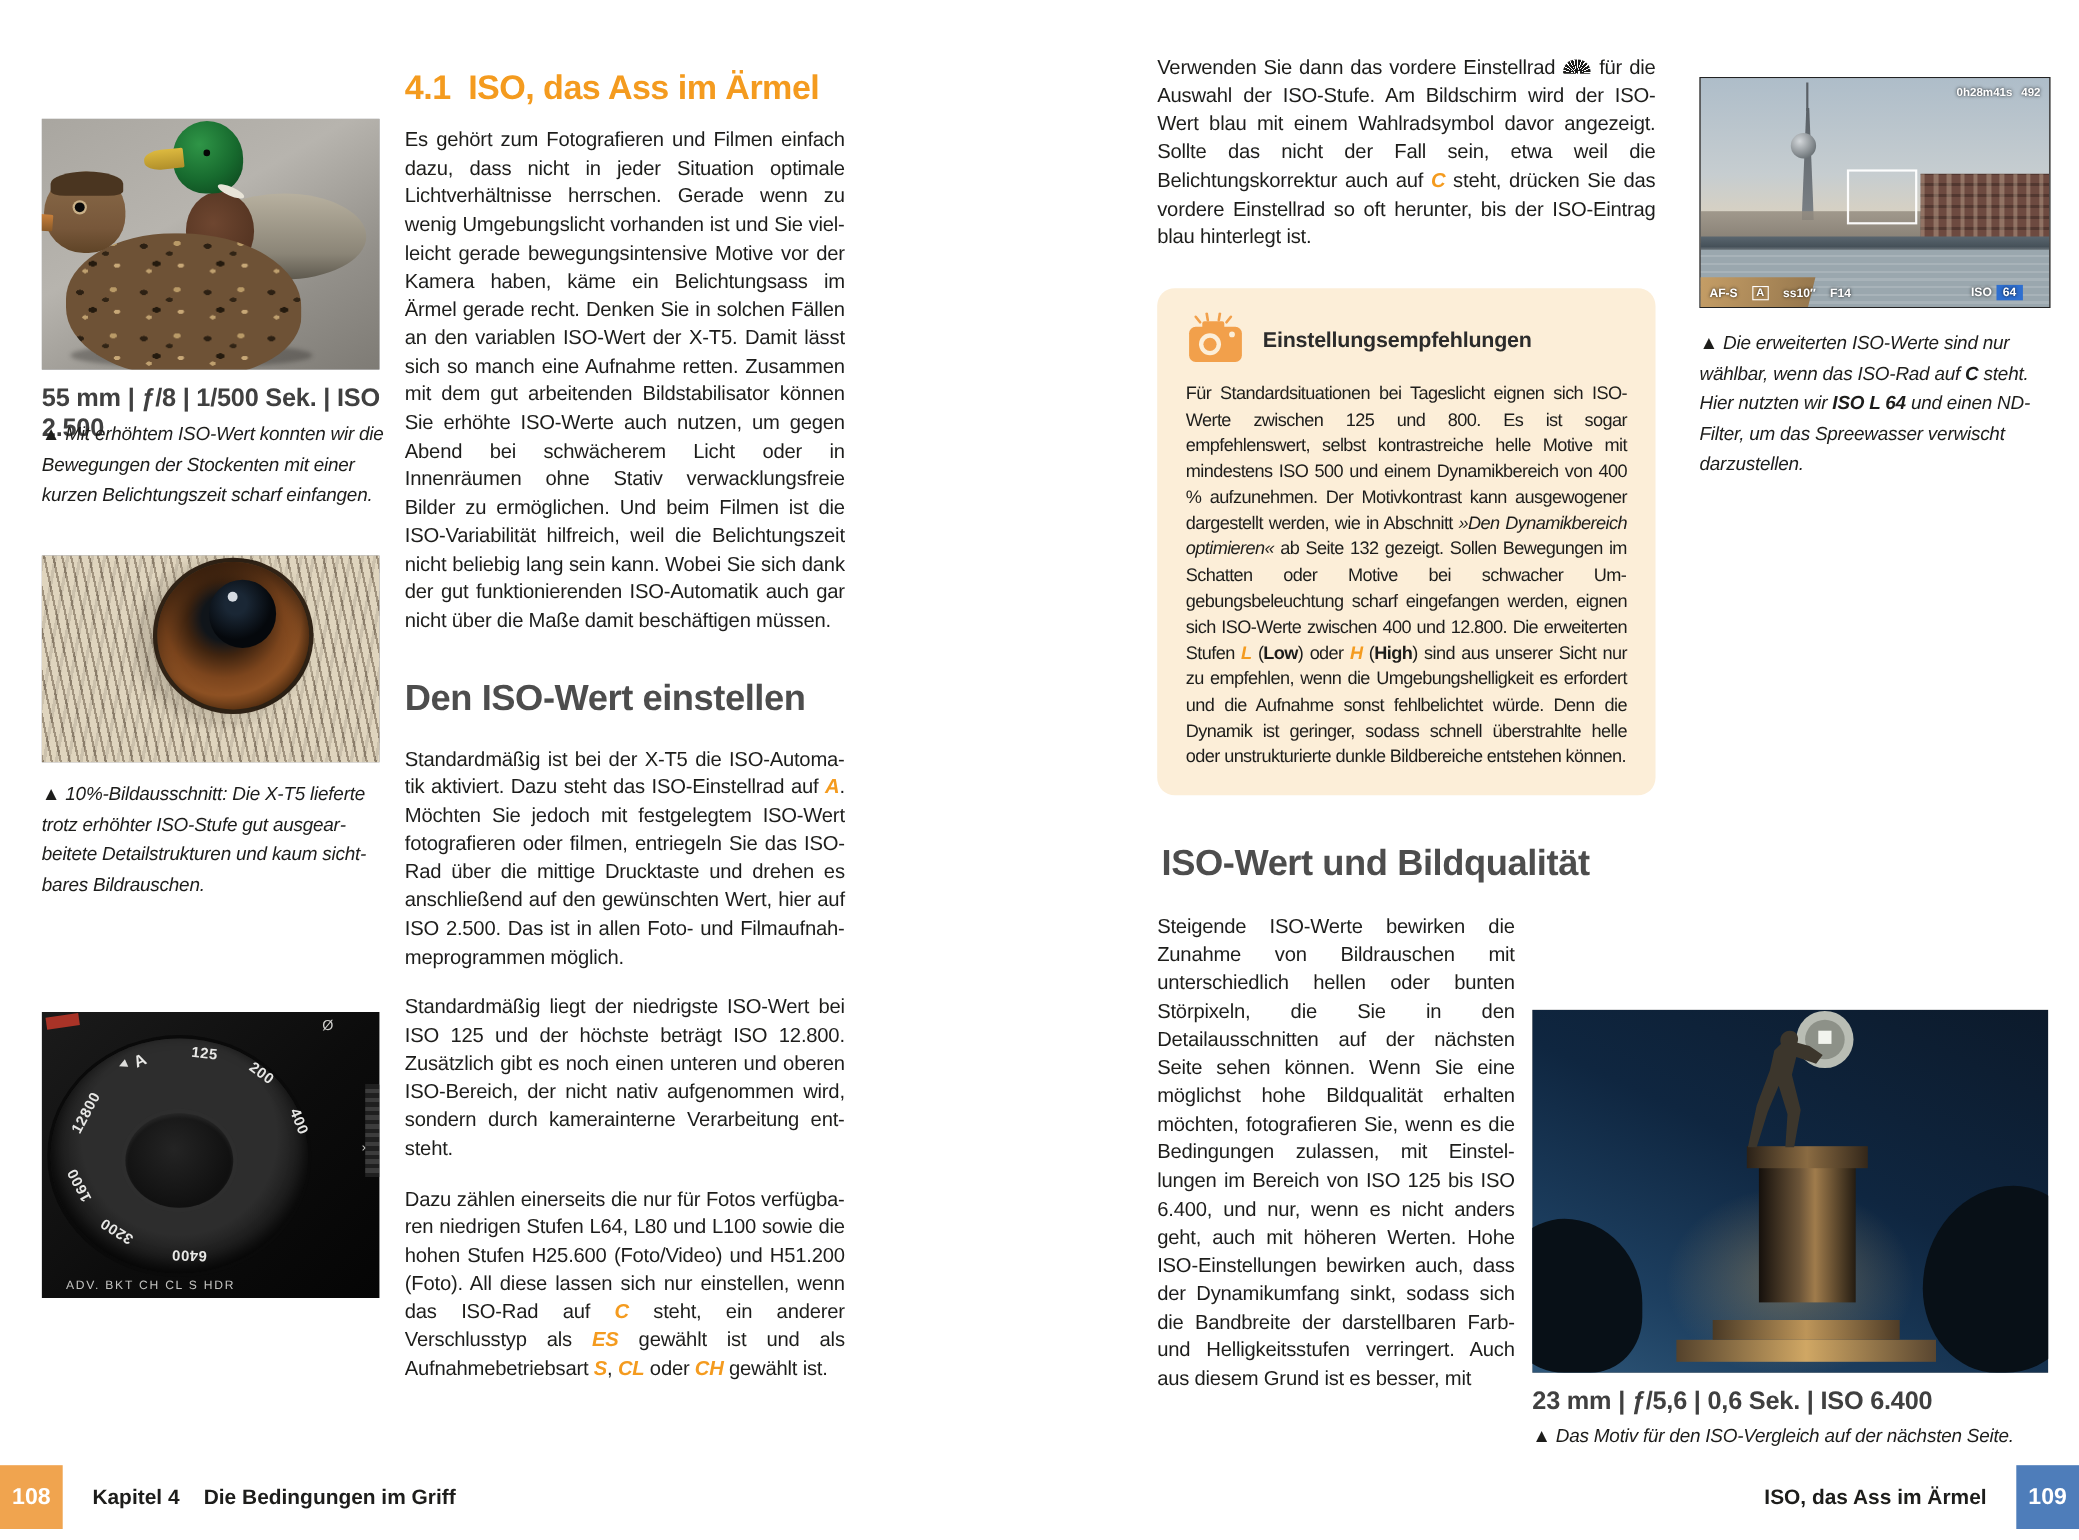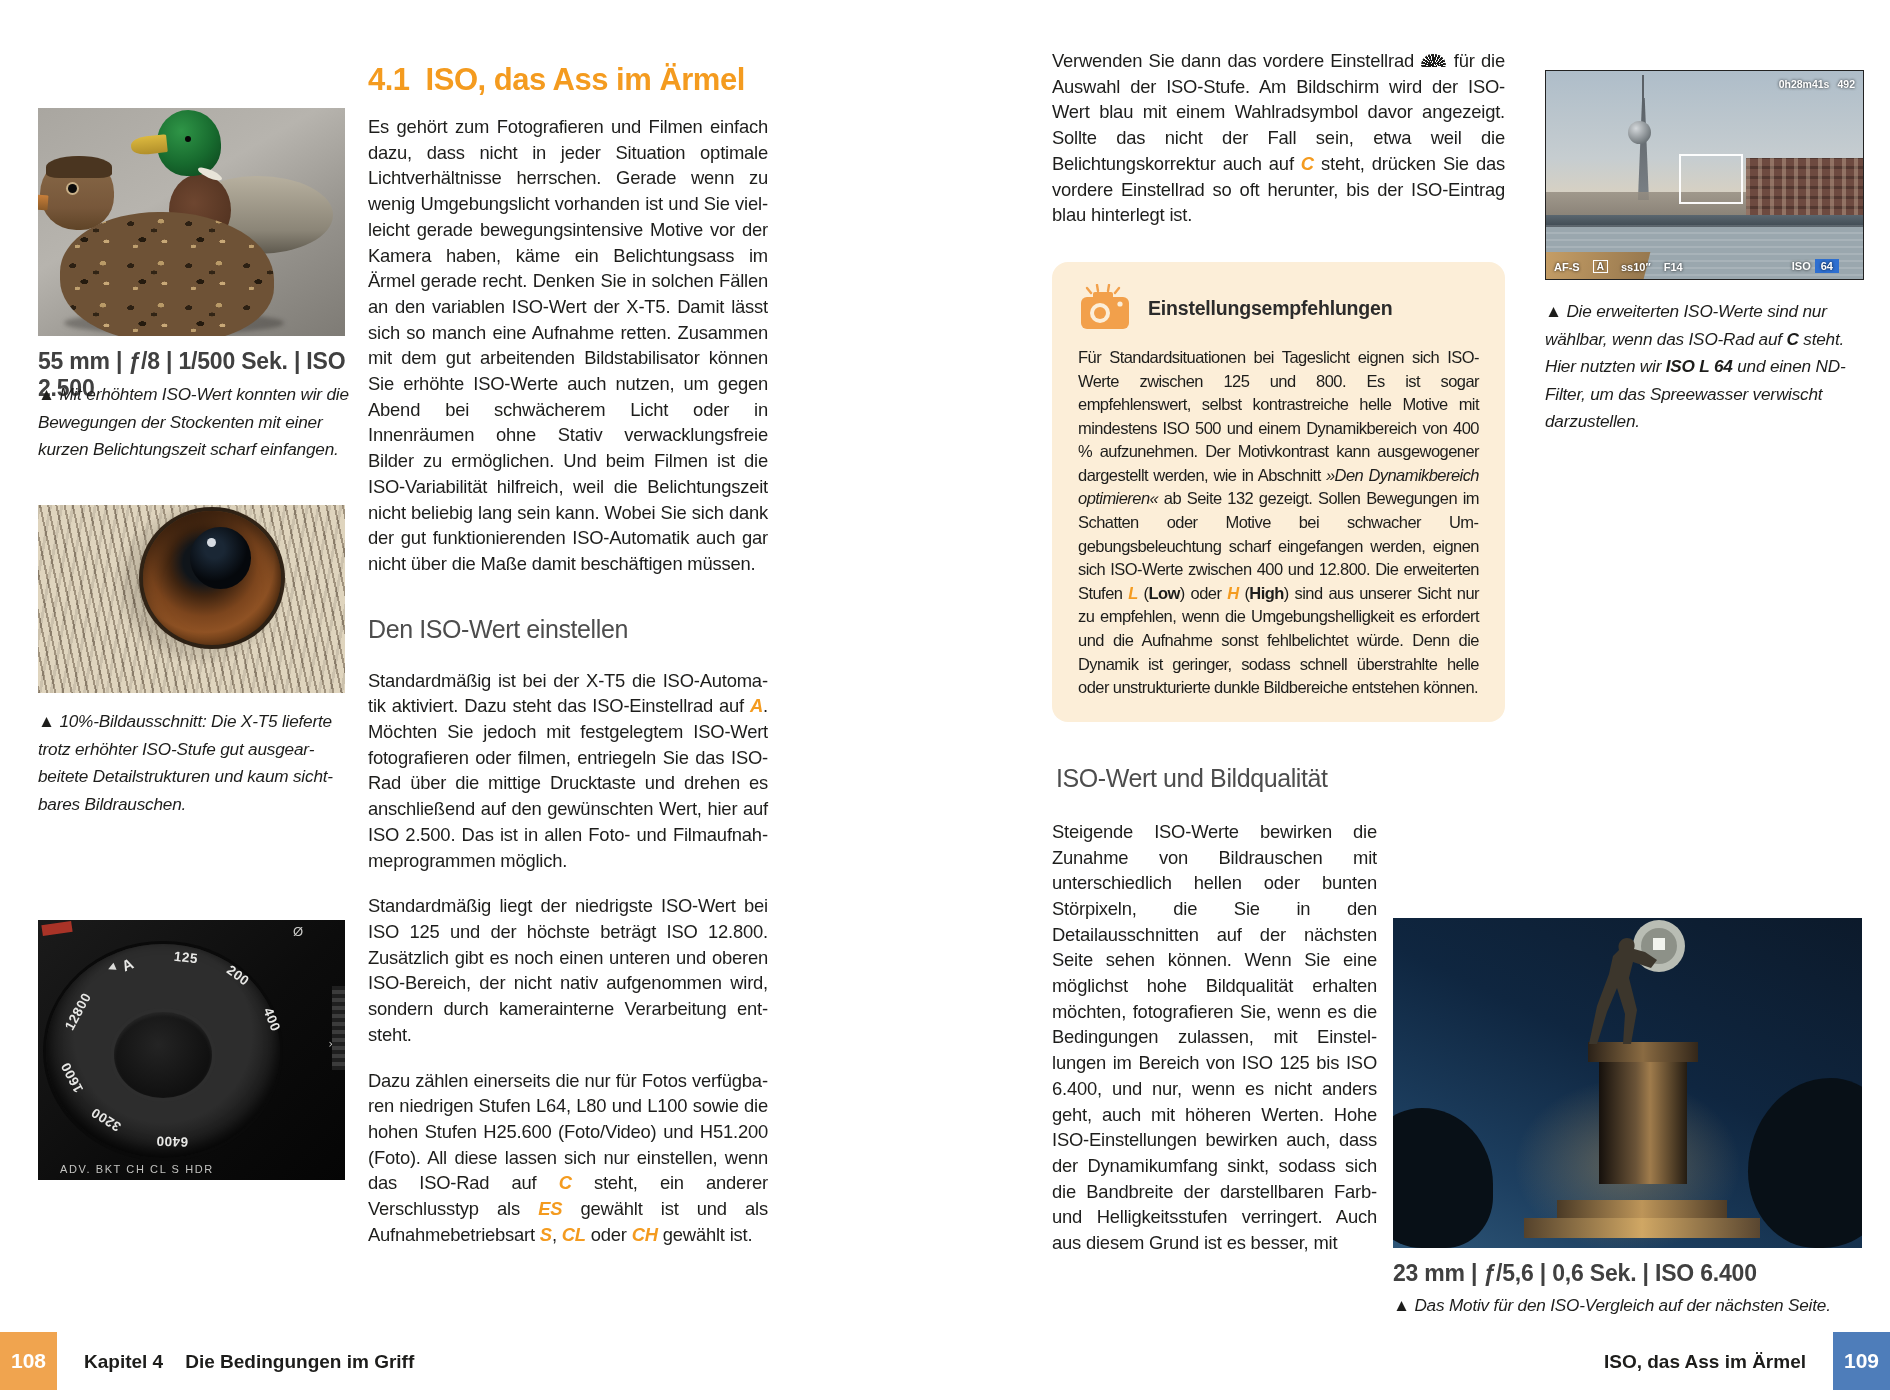--- a/index.html
+++ b/index.html
@@ -3,21 +3,21 @@
 <meta charset="utf-8">
 <style>
   html,body{margin:0;padding:0;background:#ffffff;}
   .canvas{position:relative;width:1890px;height:1400px;background:#fff;overflow:hidden;
           font-family:"Liberation Sans",sans-serif;color:#1d1d1b;}
 
   
   .h1{position:absolute;left:368px;top:62px;width:420px;font-size:31px;font-weight:700;
       color:#F49B1F;letter-spacing:-0.5px;}
   .h1 .hnum{margin-right:16px;}
-  .h2{font-size:25px;font-weight:400;color:#4d4d4d;letter-spacing:-0.4px;}
+  .h2{font-size:33px;font-weight:700;color:#4d4d4d;letter-spacing:-0.4px;}
   .body-p{font-size:18.4px;line-height:25.7px;text-align:justify;letter-spacing:-0.2px;
           margin:0 0 20px 0;}
   .ac{color:#F49B1F;font-style:italic;font-weight:700;}
   .it{font-style:italic;}
   .bd{font-weight:700;}
   .caption{font-size:17.2px;line-height:27.5px;font-style:italic;letter-spacing:-0.2px;}
   .exif{font-size:23px;font-weight:700;color:#404040;letter-spacing:-0.2px;}
 
   
   .col-left-text{position:absolute;left:368px;top:114px;width:400px;}

